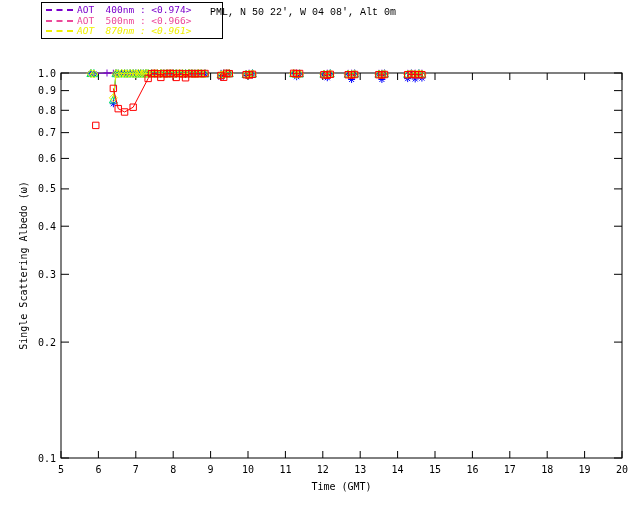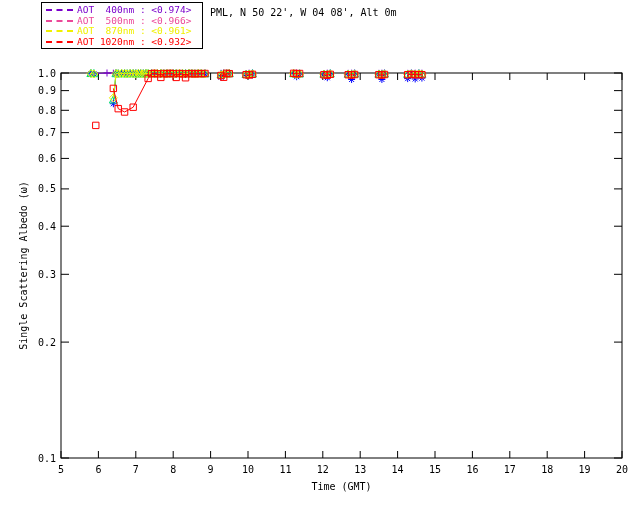--- a/index.html
+++ b/index.html
@@ -3,27 +3,27 @@
 <meta charset="utf-8">
 <style>
   html,body{margin:0;padding:0;background:#fff;}
   #screen{
     position:relative;width:640px;height:512px;background:#ffffff;
     font-family:"DejaVu Sans Mono","Liberation Mono",monospace;overflow:hidden;
   }
   #chart-svg{position:absolute;left:0;top:0;}
   #chart-svg text{font-family:"DejaVu Sans Mono","Liberation Mono",monospace;font-size:10px;fill:#000;}
   .legend{
-    position:absolute;left:41px;top:2px;width:162px;
+    position:absolute;left:41px;top:2px;width:182px;
     border:1px solid #000;background:#fff;padding:2px 3px 1px 3px;box-sizing:border-box;
   }
   .legend-row{display:flex;align-items:center;height:10.6px;line-height:10.6px;}
   .legend-dash{display:inline-block;width:27px;height:0;border-top:2px dashed currentColor;margin:0 4px 0 1px;flex:none;}
   .legend-label{font-size:9.5px;white-space:pre;letter-spacing:0;}
-  .site-info{position:absolute;left:210px;top:4px;color:#000;}
+  .site-info{position:absolute;left:210px;top:4px;color:#000;font-family:Liberation Mono, monospace;}
   .site-line{font-size:10px;line-height:18px;white-space:pre;}
 </style>
 </head>
 <body>
 
 <div id="screen">
 
   <svg id="chart-svg" width="640" height="512">
       <g stroke="#000000" fill="none" stroke-width="1">
         <rect x="61" y="73" width="561" height="385"></rect>
@@ -178,27 +178,23 @@
 
   <div class="legend">
       <div class="legend-row" style="color: rgb(122, 0, 204);">
         <span class="legend-dash"></span>
         <span class="legend-label">AOT  400nm : &lt;0.974&gt;</span>
       </div>
       <div class="legend-row" style="color: #ec4899;">
         <span class="legend-dash"></span>
         <span class="legend-label">AOT  500nm : &lt;0.966&gt;</span>
       </div>
-      <div class="legend-row" style="color: rgb(240, 240, 0);">
+      <div class="legend-row" style="color: rgb(240, 240, 0); font-style: italic;">
         <span class="legend-dash"></span>
         <span class="legend-label">AOT  870nm : &lt;0.961&gt;</span>
       </div>
-      <div class="legend-row" style="color: rgb(255, 0, 0);">
-        <span class="legend-dash"></span>
-        <span class="legend-label">AOT 1020nm : &lt;0.932&gt;</span>
-      </div>
     </div>
 
   <div class="site-info">
     <div class="site-line">PML, N 50 22', W 04 08', Alt 0m</div>
   </div>
 
 </div>
 
 </body></html>

